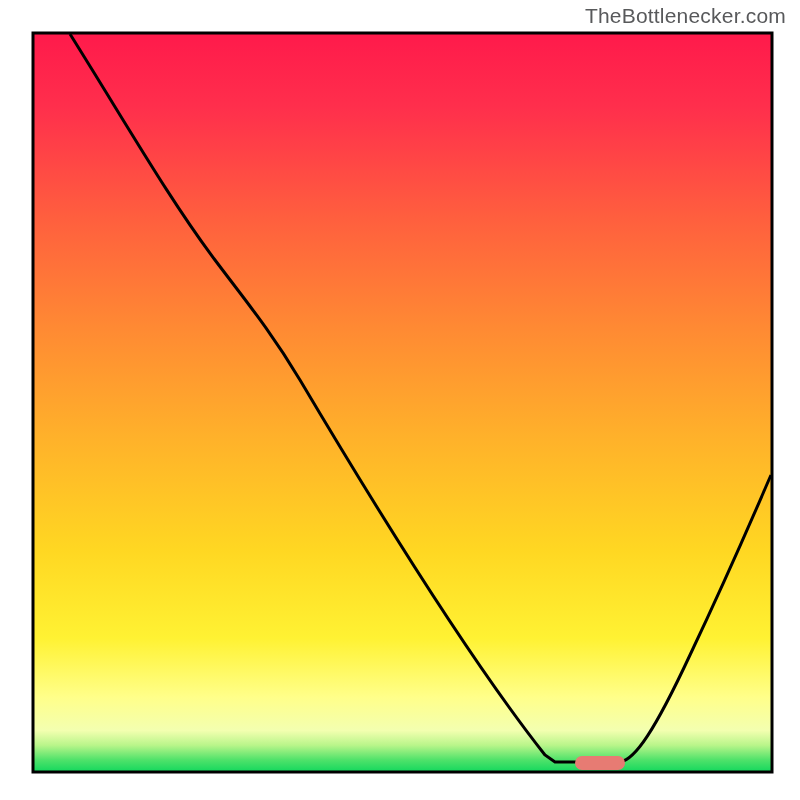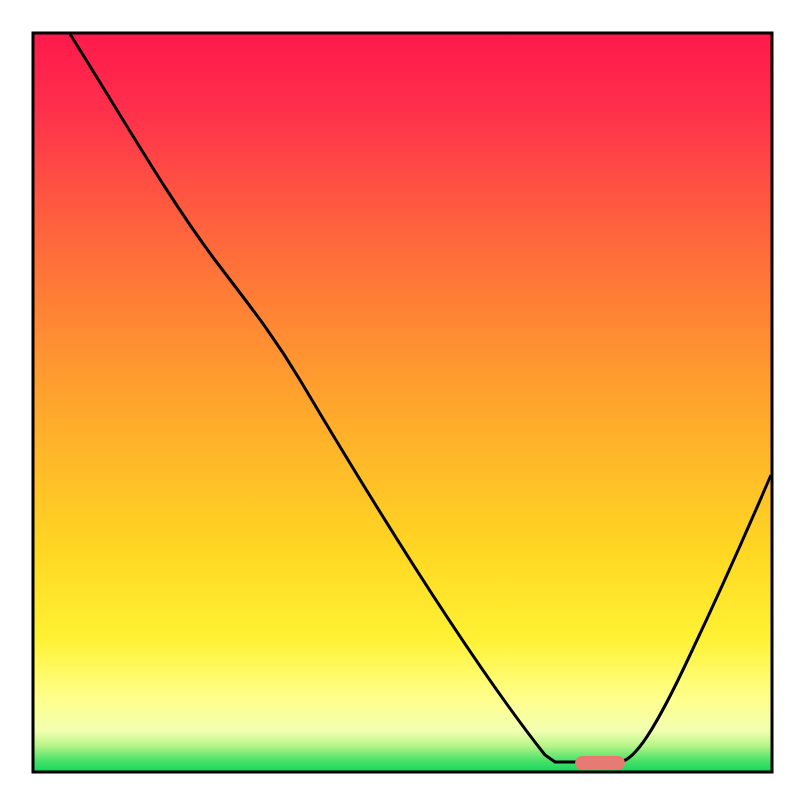--- a/index.html
+++ b/index.html
@@ -25,20 +25,21 @@
     letter-spacing: 0.2px;
   }
   svg {
     display: block;
   }
 </style>
 </head>
 <body>
 <div class="container">
 
+  <div class="attribution">TheBottlenecker.com</div>
 
   <svg width="800" height="800" viewBox="0 0 800 800">
 
     <defs>
 
       <linearGradient id="bg-grad" x1="0" y1="0" x2="0" y2="1">
         <stop offset="0.00" stop-color="#ff1a4b"></stop>
         <stop offset="0.10" stop-color="#ff2f4c"></stop>
         <stop offset="0.25" stop-color="#ff5f3e"></stop>
         <stop offset="0.40" stop-color="#ff8a33"></stop>

